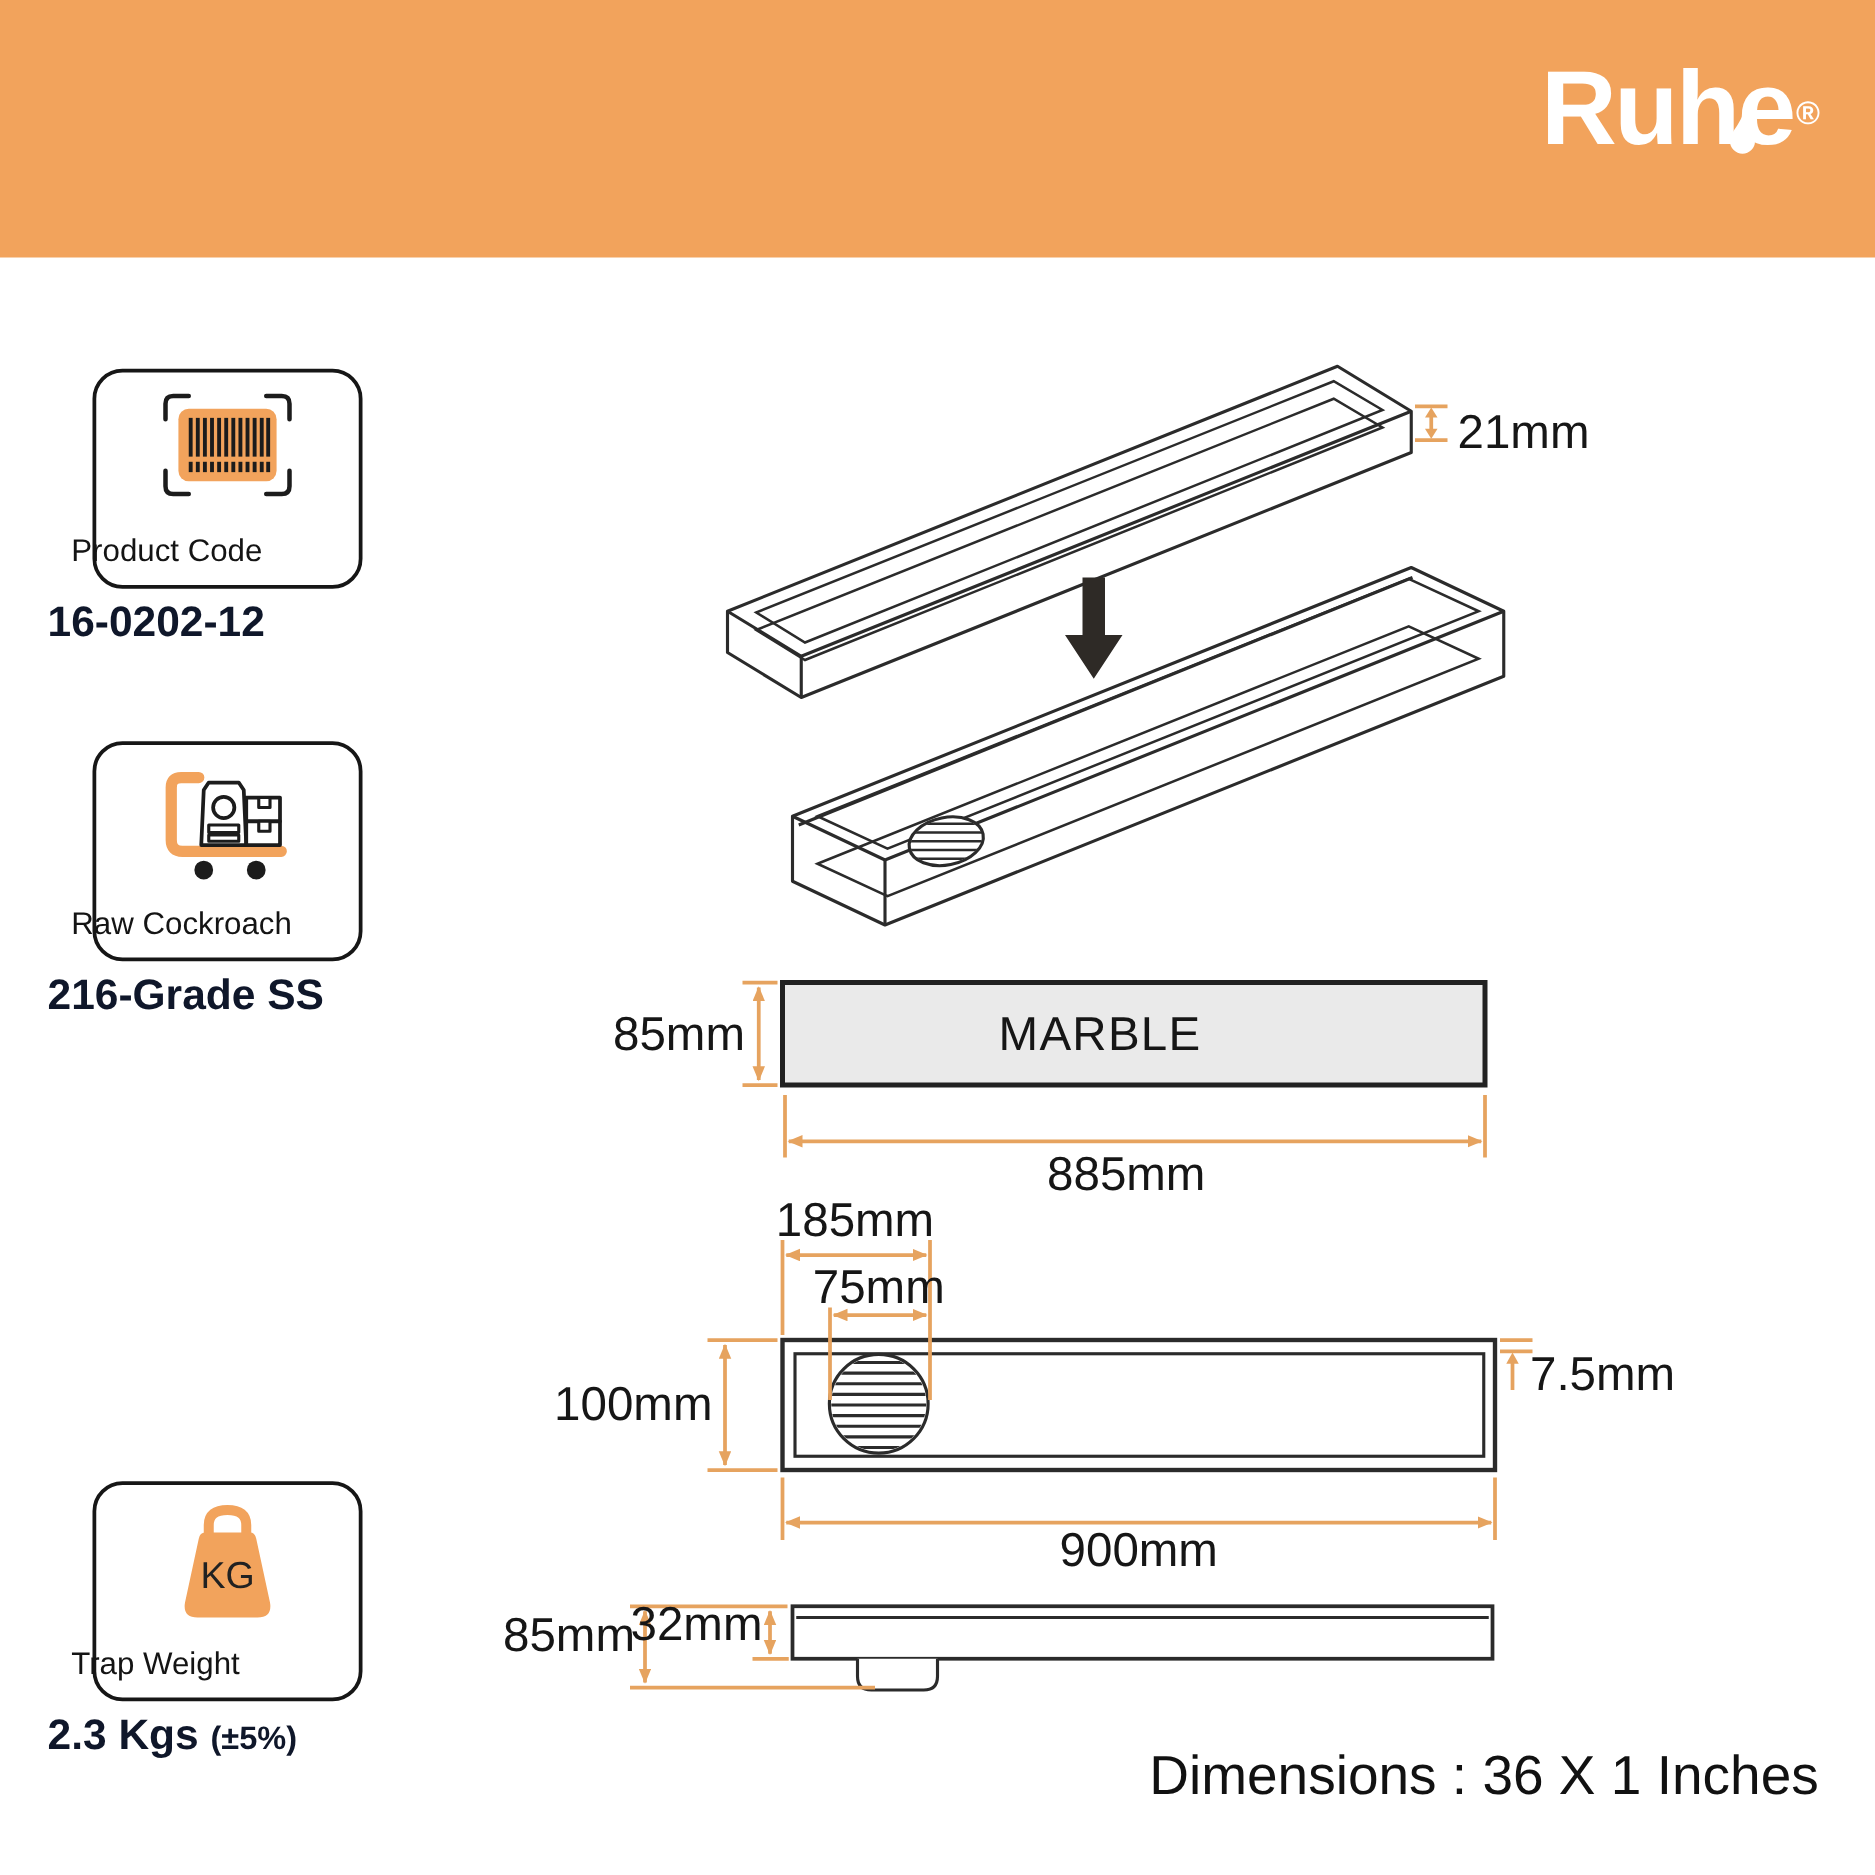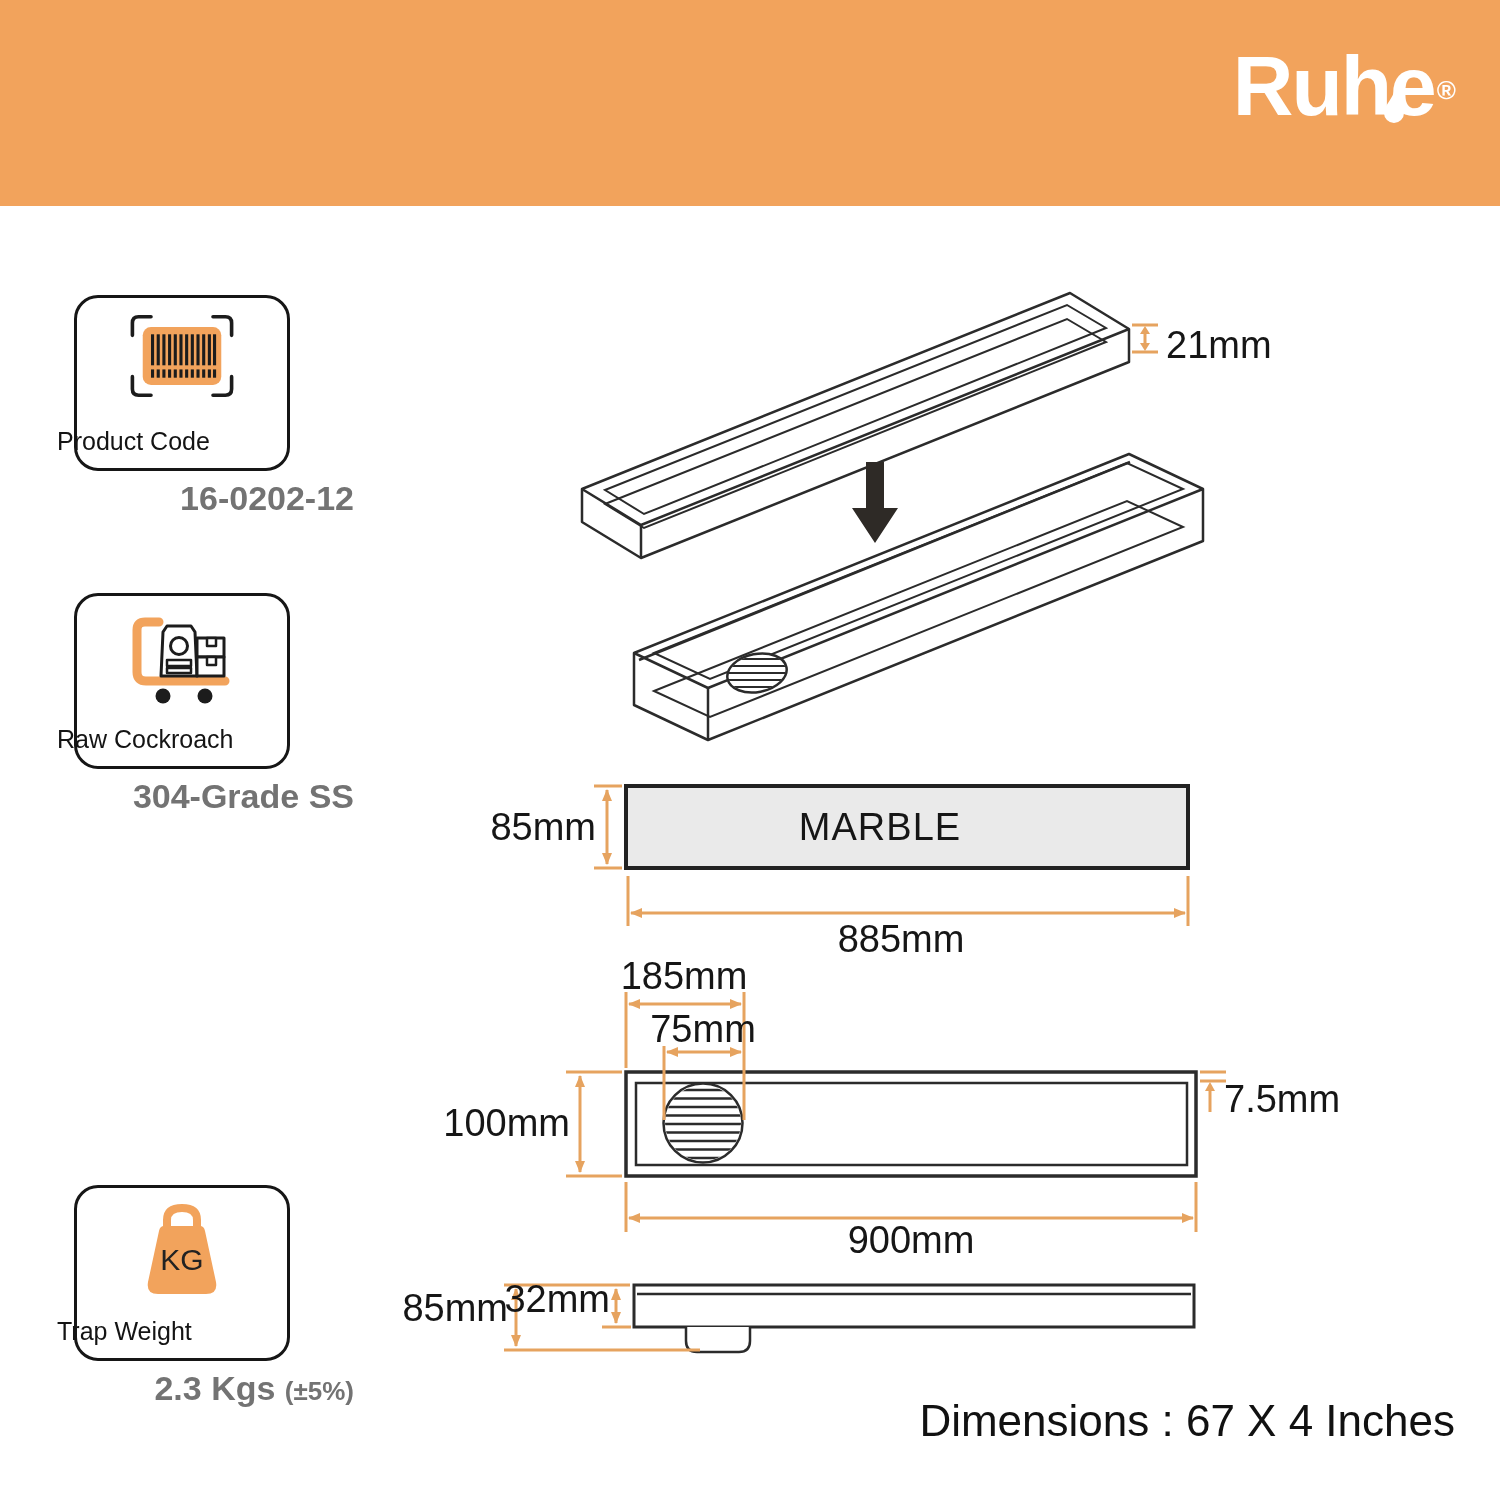--- a/index.html
+++ b/index.html
@@ -14,22 +14,22 @@
         letter-spacing:-2px;line-height:92px;text-align:right;}
   .logo .reg{font-size:26px;vertical-align:top;position:relative;top:4px;left:2px;font-weight:700;}
   .logo-drop{position:absolute;right:96px;top:92px;}
 
   
   .card{position:absolute;left:74px;width:216px;height:176px;background:#fff;
         border:3px solid #161616;border-radius:24px;box-sizing:border-box;}
   .card-icon{position:absolute;left:50%;top:8px;transform:translateX(-50%);}
   .card-label{position:absolute;left:-20px;right:-20px;bottom:12px;
               font-size:25px;color:#141414;}
-  .card-value{position:absolute;left:38px;width:316px;text-align:right;font-size:34px;
-              font-weight:700;color:#737373;white-space:nowrap;}
+  .card-value{position:absolute;left:38px;width:316px;text-align:left;font-size:34px;
+              font-weight:700;color:#0f172a;white-space:nowrap;}
   .card-value .note{font-size:26px;font-weight:700;}
 
   
   .diagram{position:absolute;left:0;top:0;}
   .ink{stroke:#2B2B2B;stroke-width:2.5;fill:none;stroke-linejoin:round;}
   .ink-w{stroke:#2B2B2B;stroke-width:2.5;fill:#ffffff;stroke-linejoin:round;}
   .ink-thin{stroke:#2B2B2B;stroke-width:2;fill:none;}
   .dim{stroke:#E6A35F;stroke-width:3;fill:none;}
   .dim-tri{fill:#E6A35F;}
   .dim-text{font-family:"Liberation Sans",sans-serif;font-size:38px;fill:#161616;}
@@ -100,21 +100,21 @@
         <rect x="80" y="32" width="27" height="19"></rect>
         <rect x="80" y="51" width="27" height="19"></rect>
         <rect x="90" y="32" width="9" height="8" stroke-width="2.5"></rect>
         <rect x="90" y="51" width="9" height="8" stroke-width="2.5"></rect>
       </g>
       <circle cx="46" cy="90" r="7.5" fill="#1c1c1c"></circle>
       <circle cx="88" cy="90" r="7.5" fill="#1c1c1c"></circle>
     </svg>
     <div class="card-label">Raw Cockroach</div>
   </div>
-  <div class="card-value" style="top:777px">304-Grade SS</div>
+  <div class="card-value" style="top:777px">216-Grade SS</div>
 
 
   <div class="card" style="top:1185px">
     <svg class="card-icon" width="120" height="108" viewBox="0 0 120 104">
       <path d="M45,32 L45,22 Q45,10 60,10 Q75,10 75,22 L75,32" stroke="#F2A35C" stroke-width="8" fill="none"></path>
       <path d="M42,28 L78,28 Q82,28 83,33 L94,84 Q96,96 84,96 L36,96 Q24,96 26,84 L37,33 Q38,28 42,28 Z" fill="#F2A35C"></path>
       <text x="60" y="72" text-anchor="middle" font-size="30" fill="#222">KG</text>
     </svg>
     <div class="card-label">Trap Weight</div>
   </div>
@@ -209,14 +209,14 @@
       <path class="ink" d="M637,1294 L1191,1294"></path>
       <path class="ink-w" d="M686,1327 L686,1341 Q686,1352 697,1352 L739,1352 Q750,1352 750,1341 L750,1327"></path>
       <path class="dim" d="M504,1285 L630,1285 M504,1350 L700,1350 M602,1327 L631,1327"></path>
       <line class="dim" x1="516" y1="1289" x2="516" y2="1346" marker-start="url(#arr)" marker-end="url(#arr)"></line>
       <line class="dim" x1="616" y1="1289" x2="616" y2="1323" marker-start="url(#arr)" marker-end="url(#arr)"></line>
       <text class="dim-text" x="508" y="1321" text-anchor="end" font-size="36">85mm</text>
       <text class="dim-text" x="610" y="1312" text-anchor="end" font-size="33">32mm</text>
     </g>
   </svg>
 
-  <div class="footer-dims">Dimensions : 67 X 4 Inches</div>
+  <div class="footer-dims">Dimensions : 36 X 1 Inches</div>
 </div>
 
 </body></html>

